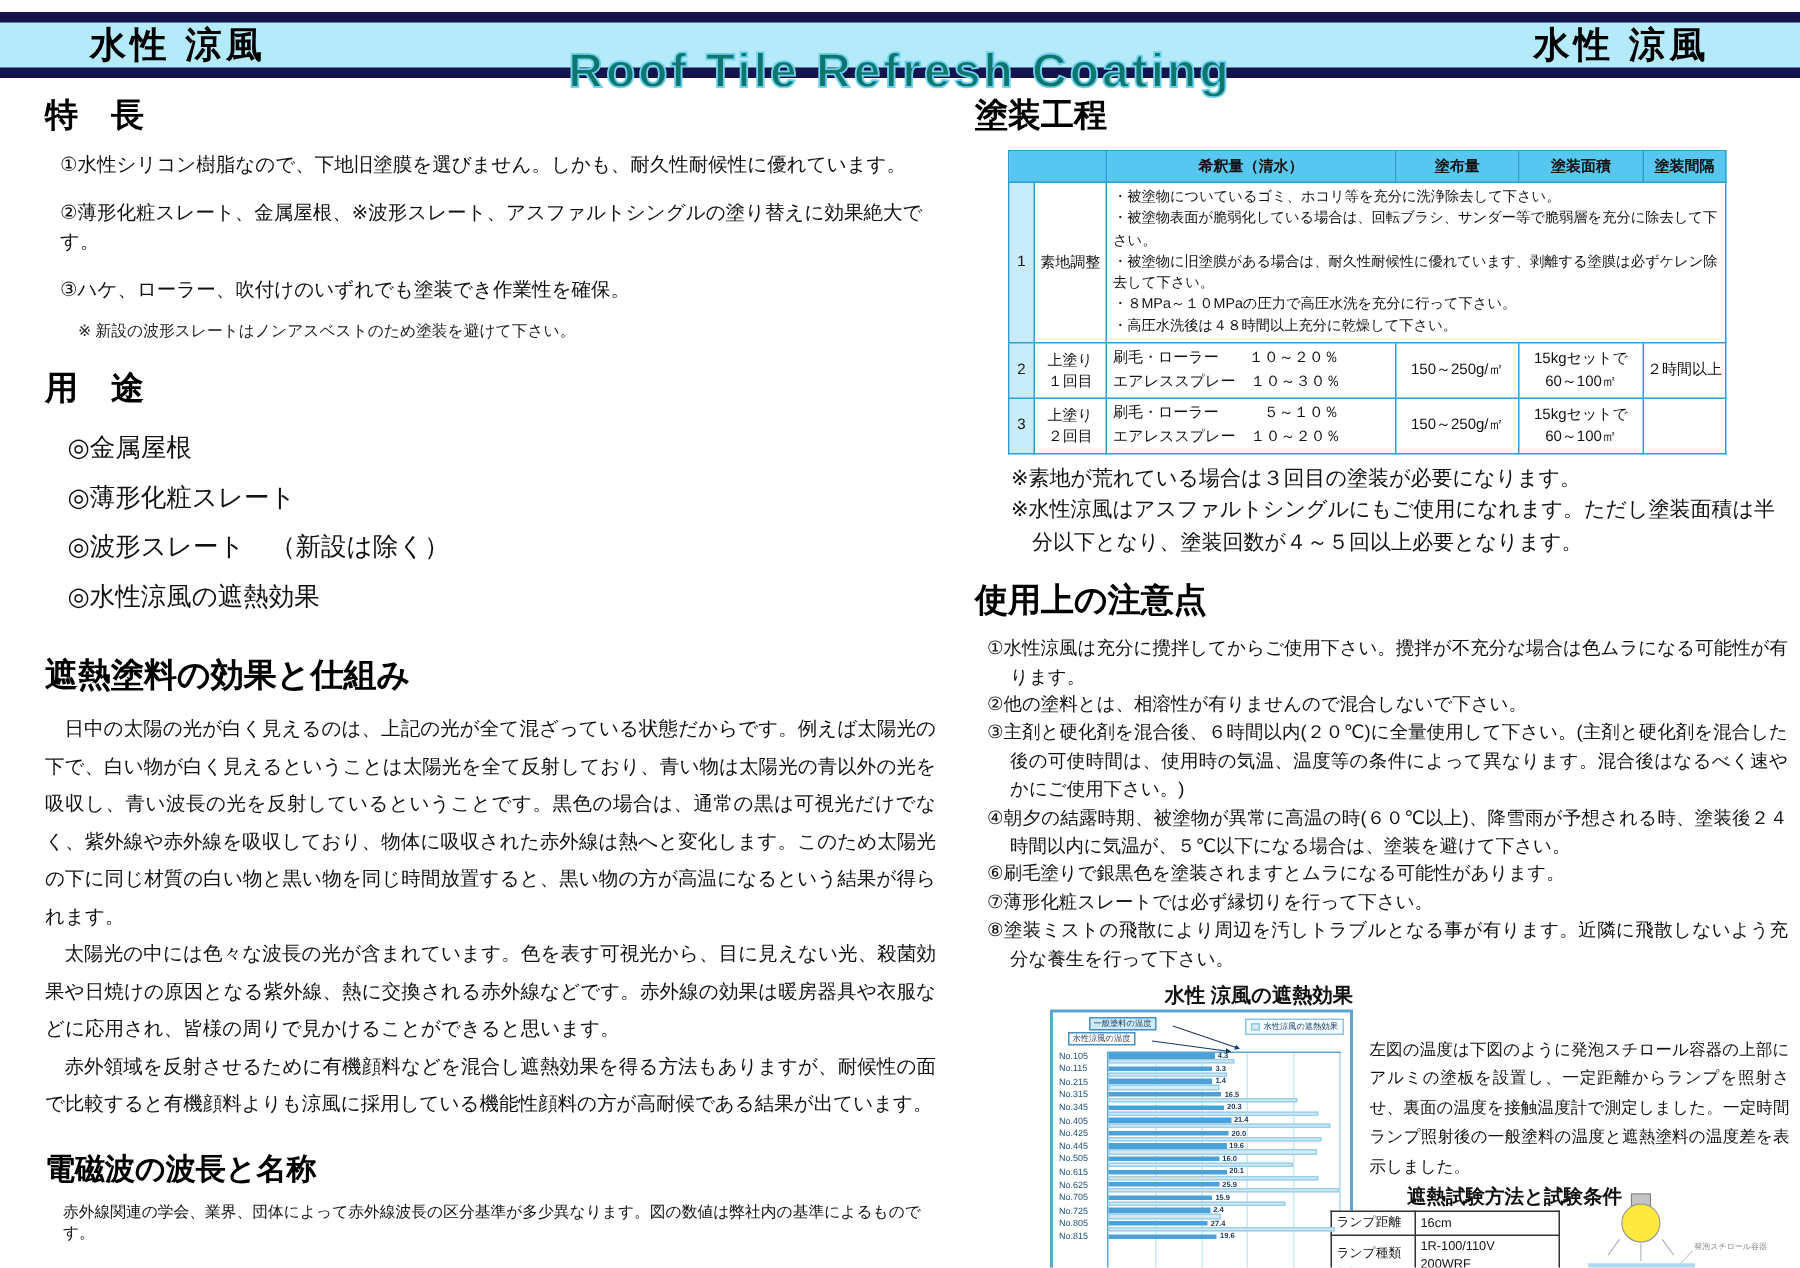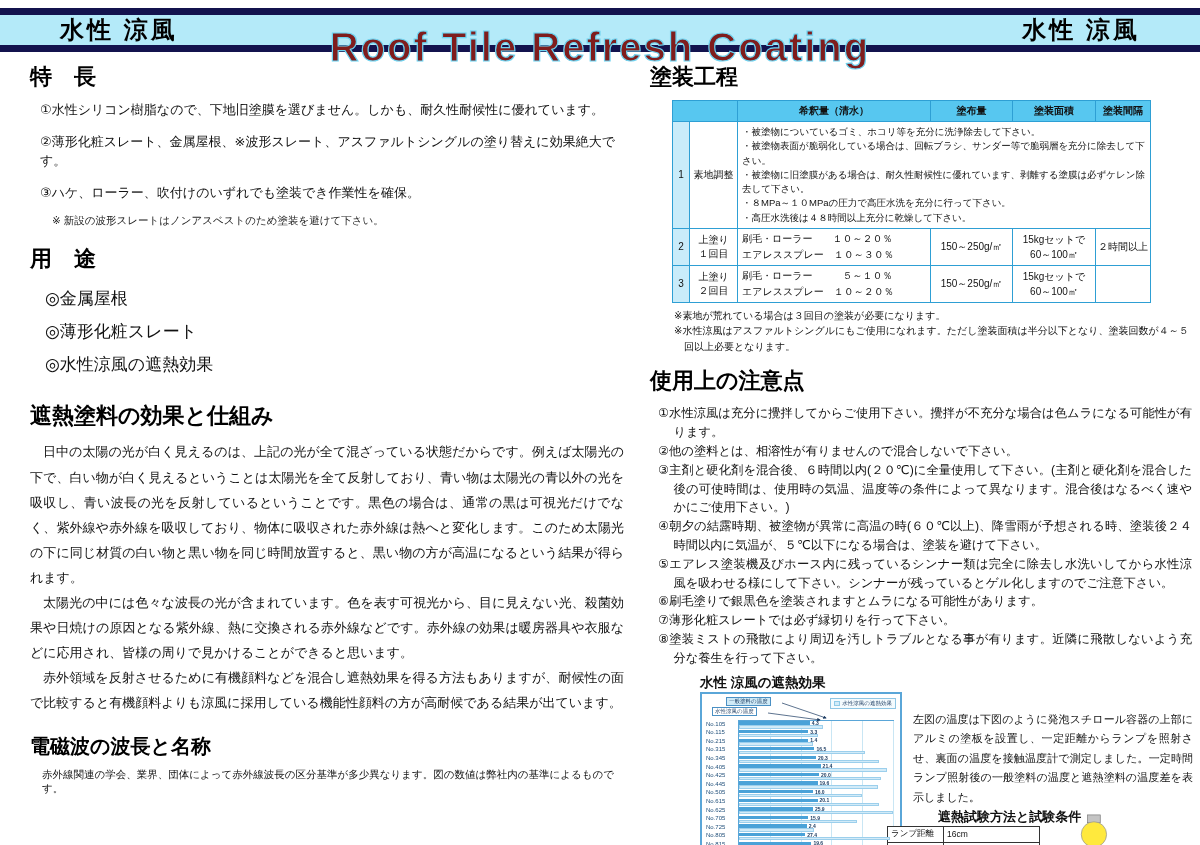--- a/index.html
+++ b/index.html
@@ -5,21 +5,21 @@
   * { margin:0; padding:0; box-sizing:border-box; }
   body { width:1200px; height:845px; background:#ffffff;
          font-family:"Liberation Sans","DejaVu Sans",sans-serif; color:#111; }
   .page { position:relative; width:1200px; height:845px; overflow:hidden; background:#fff; }
 
   
   .band { position:absolute; top:8px; left:0; width:1200px; height:44px;
           background:#b4eaf9; border-top:7px solid #13134e; border-bottom:7px solid #13134e; }
   .band-inner { display:flex; align-items:center; justify-content:space-between; height:100%; padding:0 60px; }
   .band-title { font-size:24px; font-weight:bold; color:#000; letter-spacing:3px; }
-  .band-sub { font-size:40px; font-weight:bold; letter-spacing:2px; color:#7f1d1d;margin-top:35px;
+  .band-sub { font-size:32px; font-weight:bold; letter-spacing:2px; color:#0f766e;margin-top:35px;
               -webkit-text-stroke:1.2px #6ed3f0; }
 
   
   .col-left  { position:absolute; left:30px;  top:60px; width:594px; }
   .col-right { position:absolute; left:650px; top:60px; width:542px; }
 
   h2.sec { font-size:22px; font-weight:bold; color:#000; margin:2px 0 8px 0; }
 
   
   .feat-item { font-size:13px; line-height:1.5; margin:0 0 12px 10px; }
@@ -37,29 +37,29 @@
   table.ptable col.c0{width:17px} table.ptable col.c1{width:48px} table.ptable col.c2{width:193px}
   table.ptable col.c3{width:82px} table.ptable col.c4{width:83px} table.ptable col.c5{width:55px}
   table.ptable th, table.ptable td { border:1.5px solid #2e9fd4; font-size:10px; vertical-align:middle; }
   table.ptable th { background:#57c7f0; font-weight:bold; padding:3px 1px; }
   td.pnum { background:#c9ecfa; text-align:center; font-size:10.5px; }
   td.pname { text-align:center; white-space:pre-line; padding:2px 0; }
   td.bullets { padding:3px 4px; }
   td.bullets div { font-size:9.5px; line-height:1.5; }
   td.dilu { white-space:pre-line; padding:2px 4px; line-height:1.6; }
   td.cen { text-align:center; white-space:pre-line; line-height:1.5; }
-  .pnotes { font-size:10px; line-height:1.55; margin:5px 0 12px 24px; }
+  .pnotes { font-size:14px; line-height:1.55; margin:5px 0 12px 24px; }
   .pnotes p { margin:0; padding-left:1em; text-indent:-1em; }
 
   
   .caut-item { font-size:12.3px; line-height:1.53; padding-left:1.25em; text-indent:-1.25em; margin-left:8px; text-align:justify; }
 
   
   .chart-section { position:relative; height:268px; margin-top:6px; }
-  .chart-title { position:absolute; left:50px; top:0; width:202px; text-align:left;
+  .chart-title { position:absolute; left:50px; top:0; width:202px; text-align:right;
                  font-size:13.5px; font-weight:bold; }
   .chart-card { position:absolute; left:50px; top:18px; width:202px; height:212px;
                 border:2px solid #5aa6d8; background:#fff; }
   .callout { position:absolute; font-size:5.5px; color:#17375e; border:1px solid #4a90c4;
              padding:0px 2px; white-space:nowrap; z-index:3; }
   .callout.c1 { left:24px; top:3px; background:#cfeaf7; }
   .callout.c2 { left:10px; top:13px; background:#fff; }
   .callout-arrows { position:absolute; left:0; top:0; width:202px; height:34px; z-index:2; }
   .legend { position:absolute; right:4px; top:4px; display:flex; align-items:center; gap:2px;
             border:1px solid #8fc6e4; padding:1px 3px; font-size:5.5px; color:#17375e; background:#f4fbfe; }
@@ -100,20 +100,21 @@
 
     <h2 class="sec">特　長</h2>
     <p class="feat-item">①水性シリコン樹脂なので、下地旧塗膜を選びません。しかも、耐久性耐候性に優れています。</p>
     <p class="feat-item">②薄形化粧スレート、金属屋根、※波形スレート、アスファルトシングルの塗り替えに効果絶大です。</p>
     <p class="feat-item">③ハケ、ローラー、吹付けのいずれでも塗装でき作業性を確保。</p>
     <p class="feat-note">※ 新設の波形スレートはノンアスベストのため塗装を避けて下さい。</p>
 
     <h2 class="sec" style="margin-top:16px">用　途</h2>
     <p class="use-item">◎金属屋根</p>
     <p class="use-item">◎薄形化粧スレート</p>
+    <p class="use-item">◎波形スレート　（新設は除く）</p>
     <p class="use-item">◎水性涼風の遮熱効果</p>
 
     <h2 class="sec" style="margin-top:20px">遮熱塗料の効果と仕組み</h2>
     <div class="mech">
       <p>日中の太陽の光が白く見えるのは、上記の光が全て混ざっている状態だからです。例えば太陽光の下で、白い物が白く見えるということは太陽光を全て反射しており、青い物は太陽光の青以外の光を吸収し、青い波長の光を反射しているということです。黒色の場合は、通常の黒は可視光だけでなく、紫外線や赤外線を吸収しており、物体に吸収された赤外線は熱へと変化します。このため太陽光の下に同じ材質の白い物と黒い物を同じ時間放置すると、黒い物の方が高温になるという結果が得られます。</p>
       <p>太陽光の中には色々な波長の光が含まれています。色を表す可視光から、目に見えない光、殺菌効果や日焼けの原因となる紫外線、熱に交換される赤外線などです。赤外線の効果は暖房器具や衣服などに応用され、皆様の周りで見かけることができると思います。</p>
       <p>赤外領域を反射させるために有機顔料などを混合し遮熱効果を得る方法もありますが、耐候性の面で比較すると有機顔料よりも涼風に採用している機能性顔料の方が高耐候である結果が出ています。</p>
     </div>
 
     <h2 class="sec" style="margin-top:18px;font-size:20px">電磁波の波長と名称</h2>
@@ -179,21 +180,20 @@
     <div class="pnotes">
       <p>※素地が荒れている場合は３回目の塗装が必要になります。</p>
       <p>※水性涼風はアスファルトシングルにもご使用になれます。ただし塗装面積は半分以下となり、塗装回数が４～５回以上必要となります。</p>
     </div>
 
     <h2 class="sec">使用上の注意点</h2>
     <p class="caut-item">①水性涼風は充分に攪拌してからご使用下さい。攪拌が不充分な場合は色ムラになる可能性が有ります。</p>
     <p class="caut-item">②他の塗料とは、相溶性が有りませんので混合しないで下さい。</p>
     <p class="caut-item">③主剤と硬化剤を混合後、６時間以内(２０℃)に全量使用して下さい。(主剤と硬化剤を混合した後の可使時間は、使用時の気温、温度等の条件によって異なります。混合後はなるべく速やかにご使用下さい。)</p>
     <p class="caut-item">④朝夕の結露時期、被塗物が異常に高温の時(６０℃以上)、降雪雨が予想される時、塗装後２４時間以内に気温が、５℃以下になる場合は、塗装を避けて下さい。</p>
-    <p class="caut-item">⑤エアレス塗装機及びホース内に残っているシンナー類は完全に除去し水洗いしてから水性涼風を吸わせる様にして下さい。シンナーが残っているとゲル化しますのでご注意下さい。</p>
     <p class="caut-item">⑥刷毛塗りで銀黒色を塗装されますとムラになる可能性があります。</p>
     <p class="caut-item">⑦薄形化粧スレートでは必ず縁切りを行って下さい。</p>
     <p class="caut-item">⑧塗装ミストの飛散により周辺を汚しトラブルとなる事が有ります。近隣に飛散しないよう充分な養生を行って下さい。</p>
 
     <div class="chart-section">
       <div class="chart-title">水性 涼風の遮熱効果</div>
 
       <div class="chart-card">
         <svg class="callout-arrows">
           <defs>

